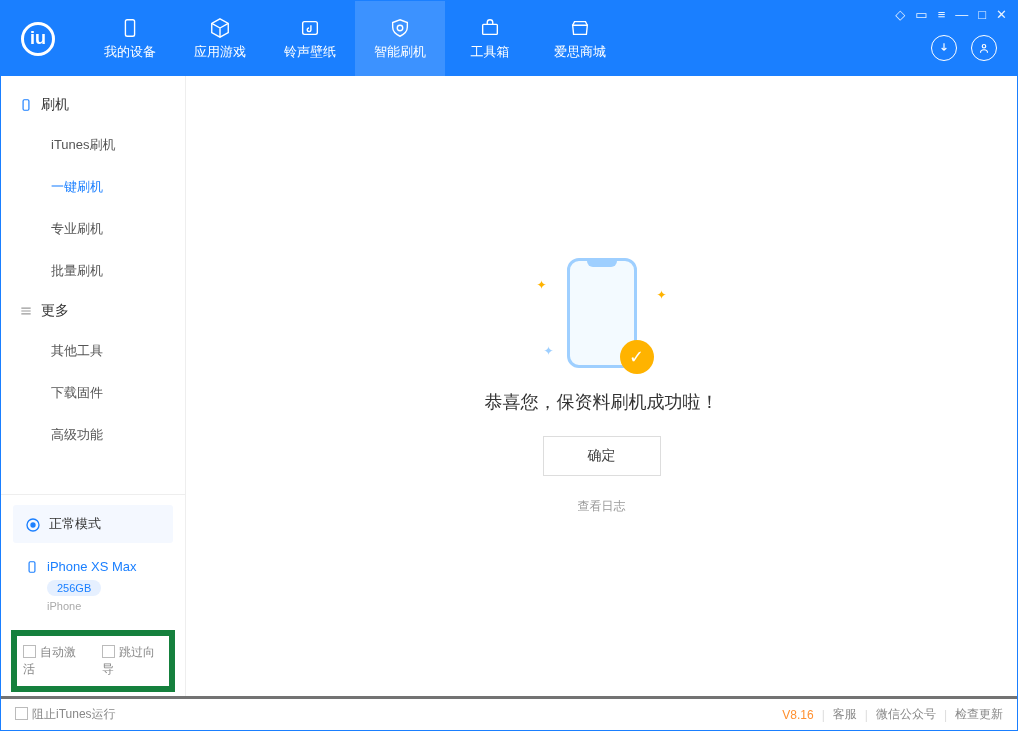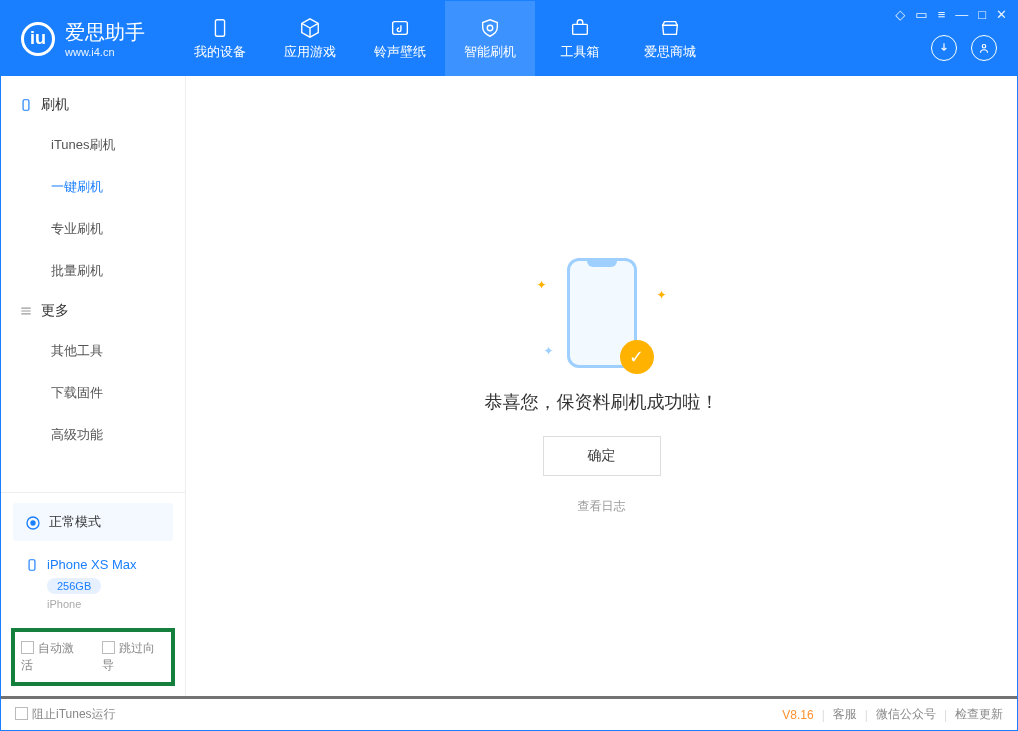--- a/index.html
+++ b/index.html
@@ -27,21 +27,21 @@
 .side-group-hdr { display: flex; align-items: center; gap: 8px; padding: 10px 18px; font-size: 14px; color: #333; font-weight: 400; }
 .side-sub { padding: 12px 18px 12px 50px; font-size: 13px; color: #555; cursor: pointer; }
 .side-sub.active { color: #1a7fff; }
 .side-bottom { border-top: 1px solid #eee; }
 .mode-box { background: #f4f8ff; margin: 10px 12px 8px; padding: 10px 12px; border-radius: 3px; font-size: 13px; color: #333; display: flex; align-items: flex-end; gap: 8px; }
 .device-box { margin: 0 12px 10px; padding: 8px 12px; font-size: 13px; }
 .device-name { color: #1a7fff; font-weight: 500; display: flex; align-items: flex-end; gap: 8px; }
 .device-cap { display: inline-block; background: #e6f0ff; color: #1a7fff; font-size: 11px; padding: 2px 10px; border-radius: 10px; margin-top: 6px; margin-left: 22px; }
 .device-type { font-size: 11px; color: #aaa; margin-left: 22px; margin-top: 4px; }
 
-.opts-row { border: 4px solid #15803d; margin: 8px 10px 10px; padding: 8px 6px; display: flex; gap: 18px; font-size: 12px; color: #888; }
+.opts-row { border: 6px solid #15803d; margin: 8px 10px 4px; padding: 8px 6px; display: flex; gap: 18px; font-size: 12px; color: #888; }
 .cb { width: 13px; height: 13px; border: 1px solid #bbb; display: inline-block; vertical-align: -2px; margin-right: 4px; }
 
 .main { flex: 1; display: flex; flex-direction: column; align-items: center; justify-content: center; gap: 22px; }
 .phone-ill { position: relative; width: 120px; height: 110px; }
 .phone-body { width: 70px; height: 110px; border: 3px solid #9ecfff; border-radius: 12px; margin: 0 auto; background: #f3faff; position: relative; }
 .phone-notch { position: absolute; top: 0; left: 50%; transform: translateX(-50%); width: 30px; height: 6px; background: #9ecfff; border-radius: 0 0 6px 6px; }
 .badge { position: absolute; right: 8px; bottom: -6px; width: 34px; height: 34px; background: #ffb300; border-radius: 50%; display: flex; align-items: center; justify-content: center; color: #fff; font-size: 18px; }
 .spark { position: absolute; color: #ffb300; font-size: 12px; }
 .spark.s1 { left: -5px; top: 20px; }
 .spark.s2 { right: -5px; top: 30px; }
@@ -56,24 +56,20 @@
 .footer .ver { color: #ff9030; }
 .footer .sep { color: #ddd; }
 .footer a { color: #888; text-decoration: none; cursor: pointer; }
 </style>
 </head>
 <body>
 
 <div class="header">
   <div class="logo-area">
     <div class="logo-circ">iu</div>
-    <div>
-      <div class="logo-txt1">爱思助手</div>
-      <div class="logo-txt2">www.i4.cn</div>
-    </div>
   </div>
   <div class="nav">
     <div class="nav-item">
       <svg class="nav-icon" viewBox="0 0 24 24" fill="none" stroke="#fff" stroke-width="1.5">
           <rect x="7" y="3" width="10" height="18" rx="2"></rect>
         </svg>
       <span>我的设备</span>
     </div>
     <div class="nav-item">
       <svg class="nav-icon" viewBox="0 0 24 24" fill="none" stroke="#fff" stroke-width="1.5">

